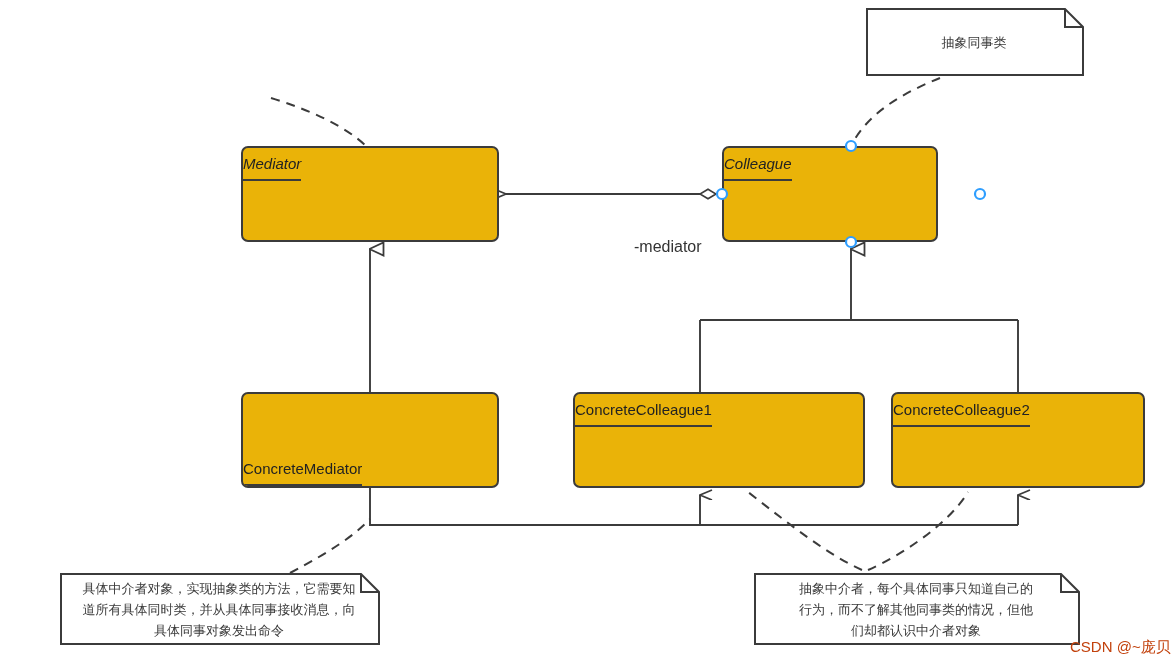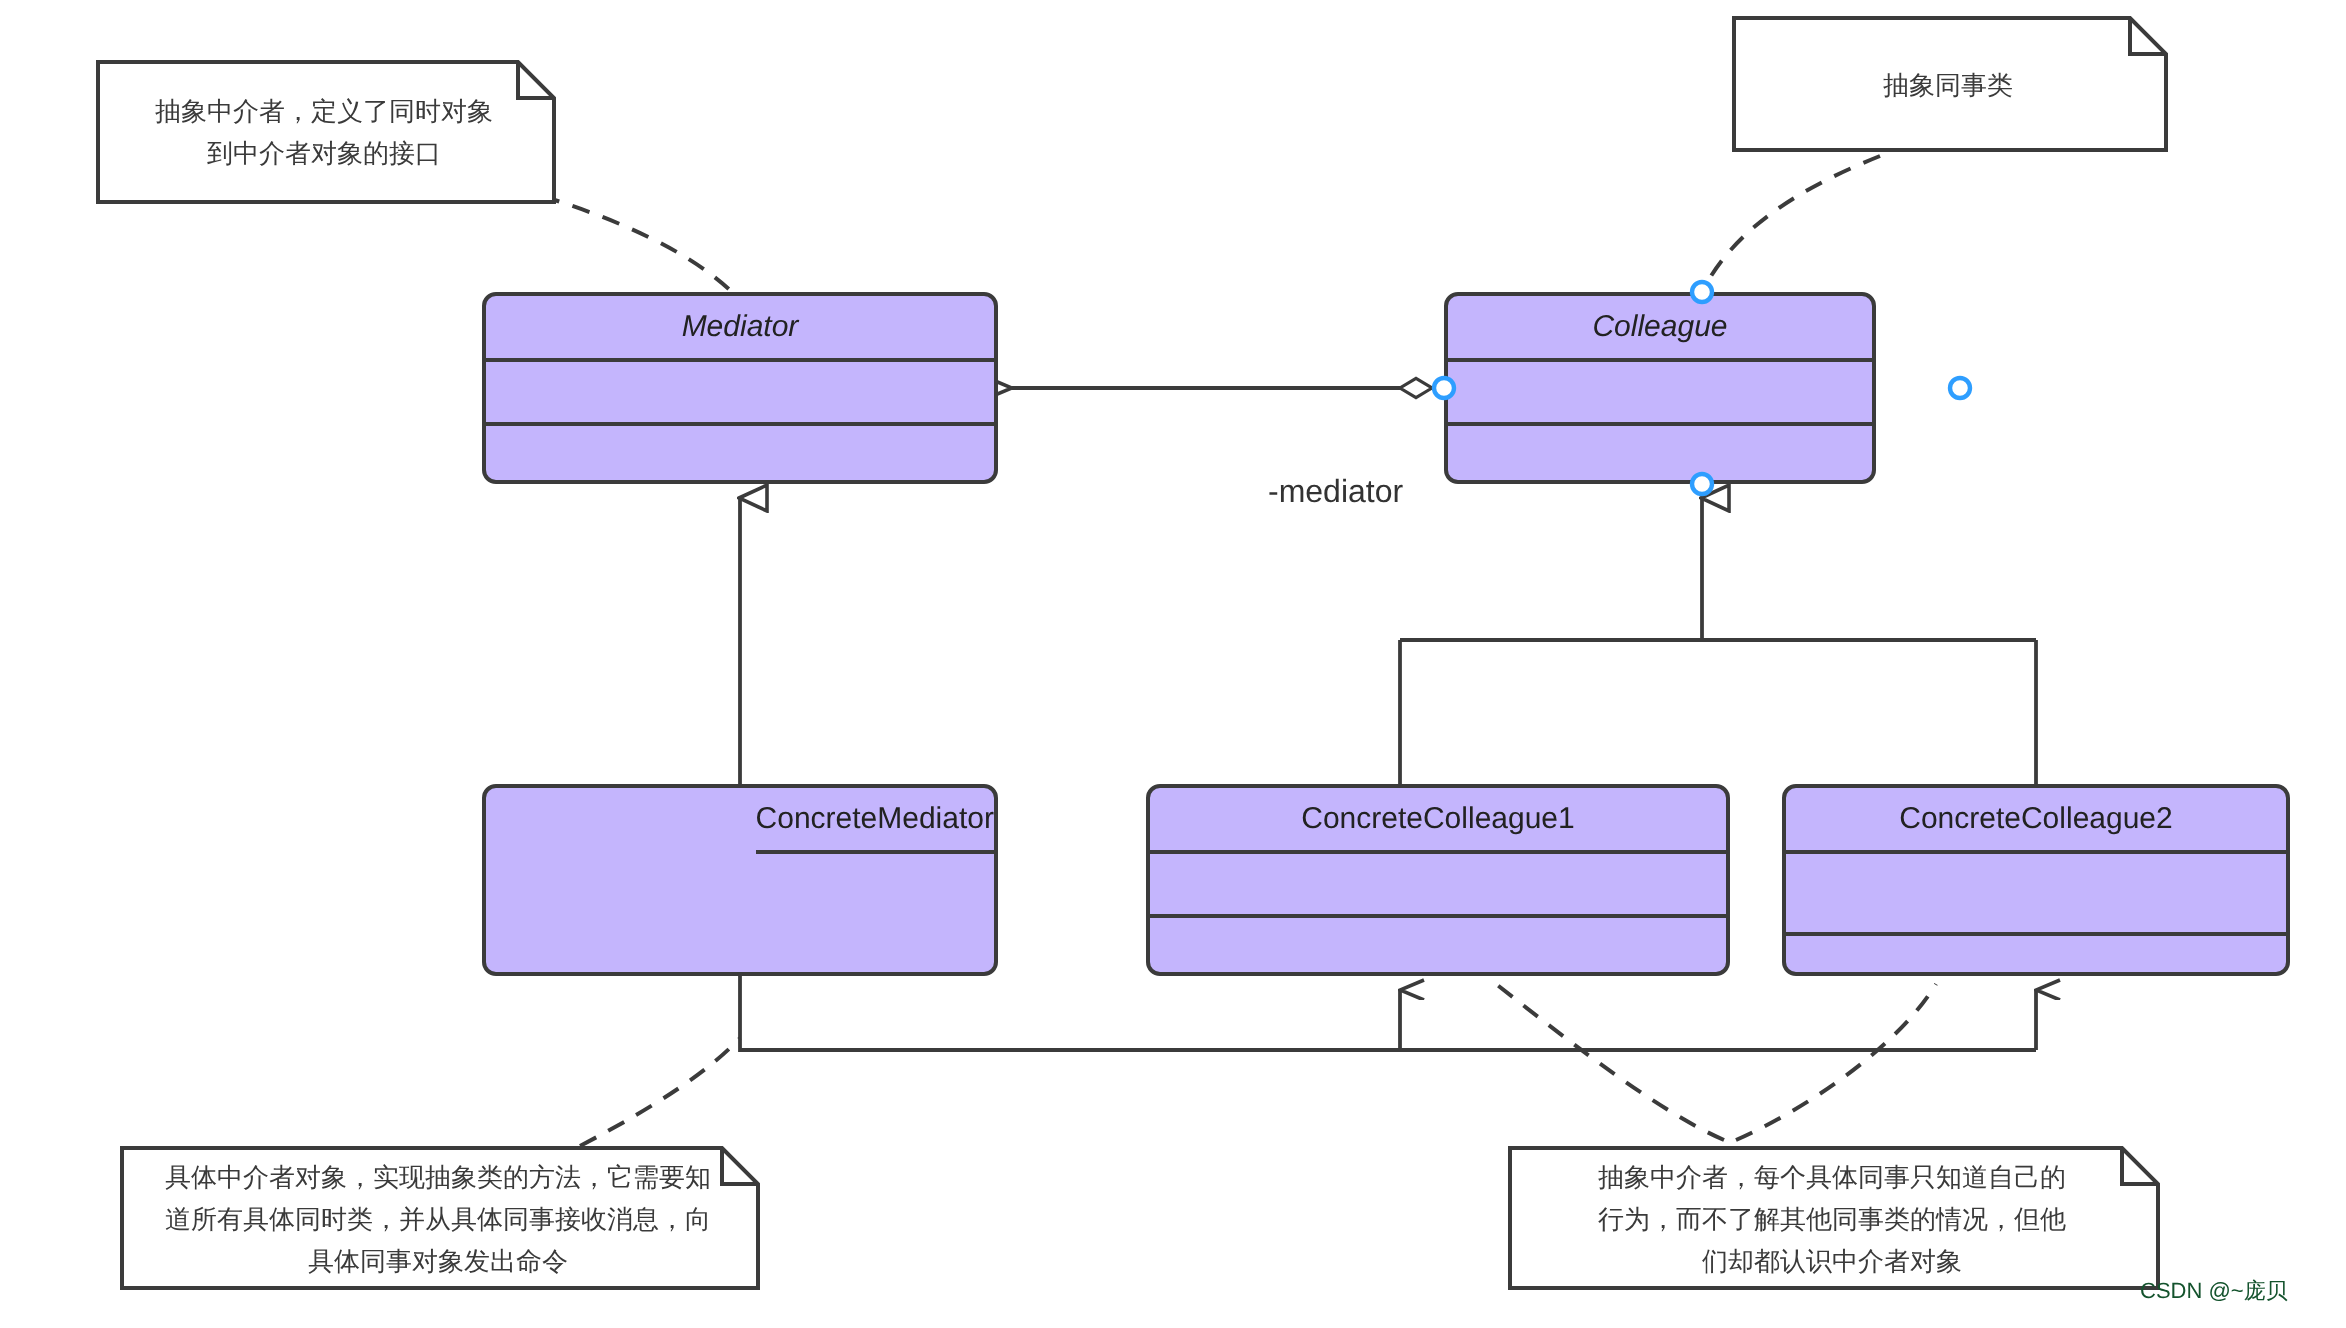--- a/index.html
+++ b/index.html
@@ -23,25 +23,25 @@
     top: 0;
     width: 1173px;
     height: 664px;
     pointer-events: none;
   }
 
   
   .uml-class {
     position: absolute;
     box-sizing: border-box;
-    background: #c4b5fd;
+    background: #eab308;
     border: 2px solid #3b3b3b;
     border-radius: 7px;
     display: flex;
-    flex-direction: column;
+    flex-direction: row;
     overflow: hidden;
   }
   .uml-title {
     box-sizing: border-box;
     height: 33px;
     line-height: 31px;
     text-align: center;
     font-size: 15px;
     color: #222222;
     border-bottom: 2px solid #3b3b3b;
@@ -87,22 +87,22 @@
 
   
   .edge-label {
     position: absolute;
     font-size: 16px;
     color: #333333;
     white-space: nowrap;
   }
   .watermark {
     position: absolute;
-    font-size: 11px;
-    color: #14532d;
+    font-size: 15px;
+    color: #c2410c;
     white-space: nowrap;
   }
 </style>
 </head>
 <body>
 
 <div id="canvas">
 
   <svg class="layer" viewBox="0 0 1173 664">
     <defs>
@@ -181,28 +181,20 @@
     <div class="uml-attrs"></div>
     <div class="uml-ops"></div>
   </div>
 
   <div class="uml-class" style="left:891px; top:392px; width:254px; height:96px;gap:18px;">
     <div class="uml-title">ConcreteColleague2</div>
     <div class="uml-attrs"></div>
     <div class="uml-ops"></div>
   </div>
 
-  <div class="uml-note" style="left:48px; top:30px; width:230px; height:72px;">
-    <svg class="note-shape" viewBox="0 0 230 72" preserveAspectRatio="none">
-      <path d="M 1 1 L 211 1 L 229 19 L 229 71 L 1 71 Z" fill="#ffffff" stroke="#3b3b3b" stroke-width="2"></path>
-      <path d="M 211 1 L 211 19 L 229 19" fill="none" stroke="#3b3b3b" stroke-width="2"></path>
-    </svg>
-    <div class="note-text">抽象中介者，定义了同时对象
-到中介者对象的接口</div>
-  </div>
 
   <div class="uml-note" style="left:60px; top:573px; width:320px; height:72px;">
     <svg class="note-shape" viewBox="0 0 320 72" preserveAspectRatio="none">
       <path d="M 1 1 L 301 1 L 319 19 L 319 71 L 1 71 Z" fill="#ffffff" stroke="#3b3b3b" stroke-width="2"></path>
       <path d="M 301 1 L 301 19 L 319 19" fill="none" stroke="#3b3b3b" stroke-width="2"></path>
     </svg>
     <div class="note-text">具体中介者对象，实现抽象类的方法，它需要知
 道所有具体同时类，并从具体同事接收消息，向
 具体同事对象发出命令</div>
   </div>

